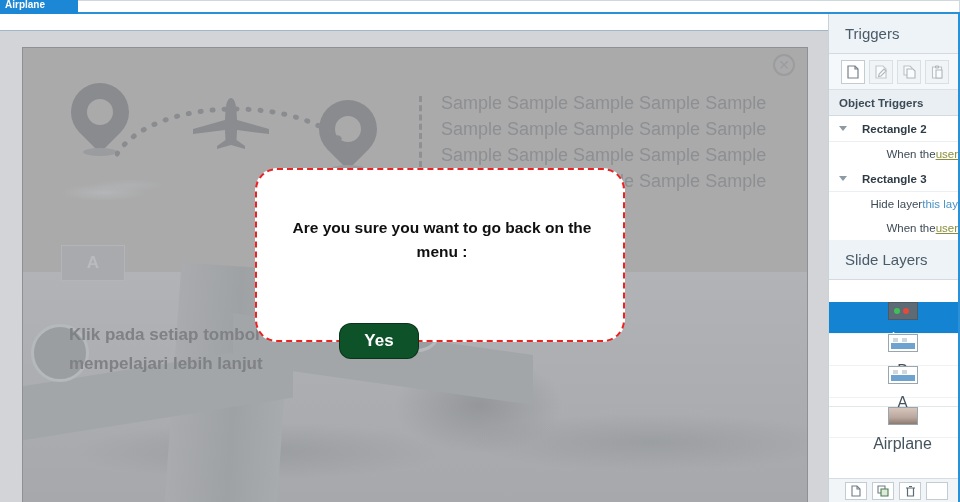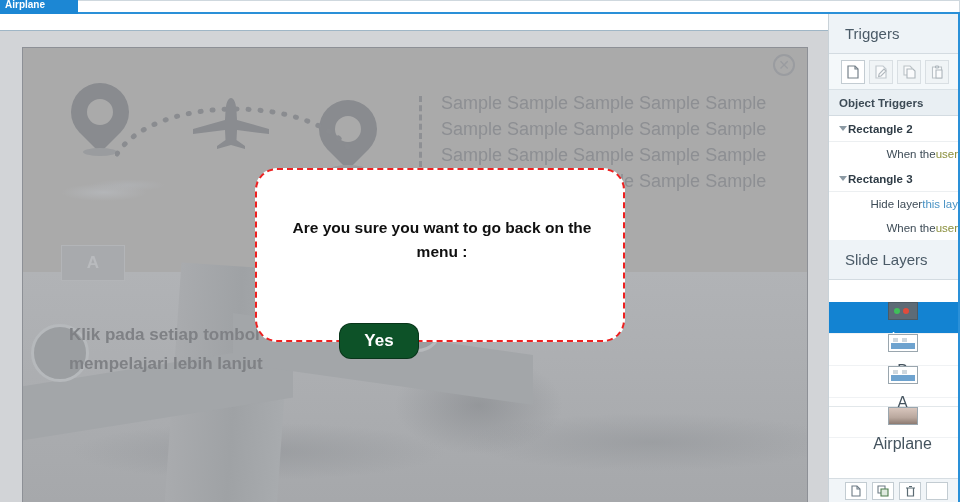--- a/index.html
+++ b/index.html
@@ -253,40 +253,40 @@
     font-size: 11.5px; font-weight: 700;
     color: #3c4a55;
   }
   .trig-group {
     height: 26px;
     display: flex; align-items: center;
     padding-left: 10px;
     border-bottom: 1px solid #eceff1;
     font-size: 11.5px; font-weight: 700;
     color: #2f3c46;
-    gap: 1px;
+    gap: 15px;
   }
   .caret {
     width: 0; height: 0;
     border-left: 4px solid transparent;
     border-right: 4px solid transparent;
     border-top: 5px solid #8c9aa4;
   }
   .trig-line {
     height: 24px;
     display: flex; align-items: center; justify-content: flex-end;
     padding-right: 2px;
     font-size: 11.5px;
     color: #3e4c57;
     white-space: nowrap;
     overflow: hidden;
   }
   .trig-line.sub { padding-right: 2px; }
   .tk-blue { color: #4a93c4; }
-  .tk-olive { color: #8a8f3c; }
+  .tk-olive { color: #8a8f3c; text-decoration: underline; }
 
   #layers-list { background: #ffffff; }
   .layer-row {
     height: 32px;
     display: flex; align-items: center;
     gap: 10px;
     padding-left: 16px;
     border-bottom: 1px solid #f0f2f4;
     font-size: 16px;
     color: #44535e;

